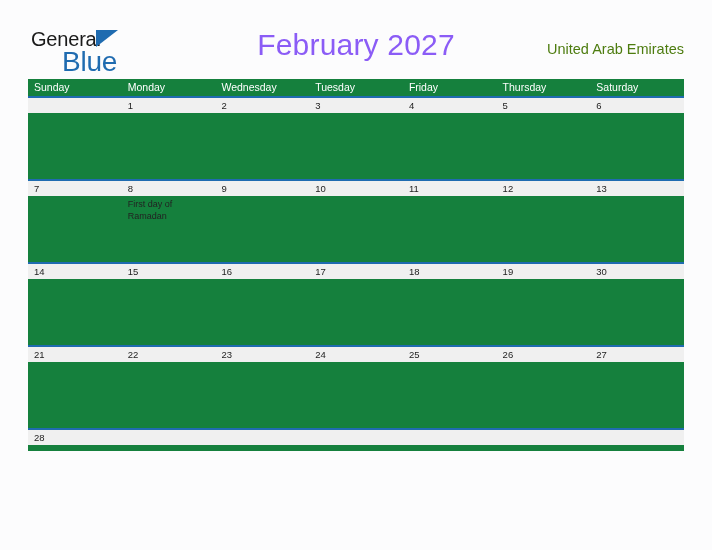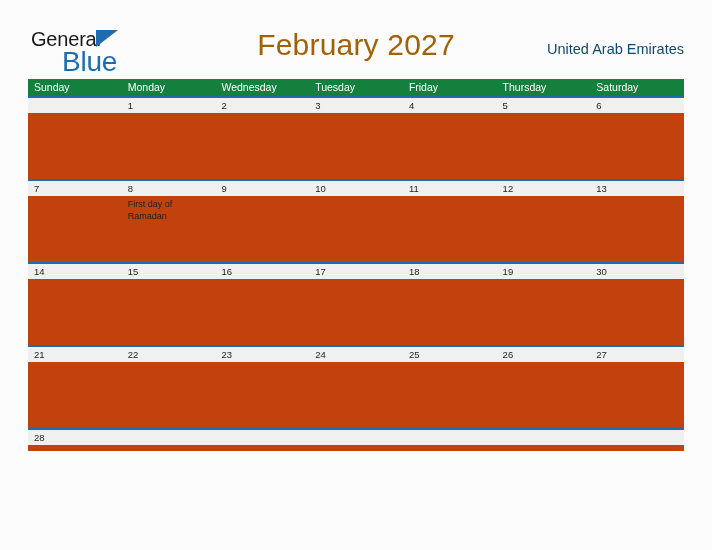--- a/index.html
+++ b/index.html
@@ -64,31 +64,31 @@
     font-family: "Liberation Sans", sans-serif;
   }
 
   .cal-title {
     position: absolute;
     left: 0;
     right: 0;
     top: 28px;
     text-align: center;
     font-size: 30px;
-    color: #a16207;
+    color: #8b5cf6;
     font-family: "Liberation Sans", sans-serif;
     letter-spacing: 0.2px;
   }
 
   .cal-region {
     position: absolute;
     right: 28px;
     top: 41px;
     font-size: 14.5px;
-    color: #0c4a6e;
+    color: #4d7c0f;
     font-family: "Liberation Sans", sans-serif;
   }
 
   
   .calendar {
     position: absolute;
     left: 28px;
     top: 79px;
     width: 656px;
   }
@@ -117,21 +117,21 @@
     border-top: none;
   }
 
   .week-numbers {
     display: flex;
     background: #f0f0f0;
     height: 15px;
   }
   .week-body {
     display: flex;
-    background: #c2410c;
+    background: #15803d;
     height: 66px;
     justify-content: space-between;
   }
   .num-cell {
     flex: 1 1 0;
     font-size: 9.5px;
     line-height: 15px;
     color: #222222;
     padding-left: 6px;
     box-sizing: border-box;

